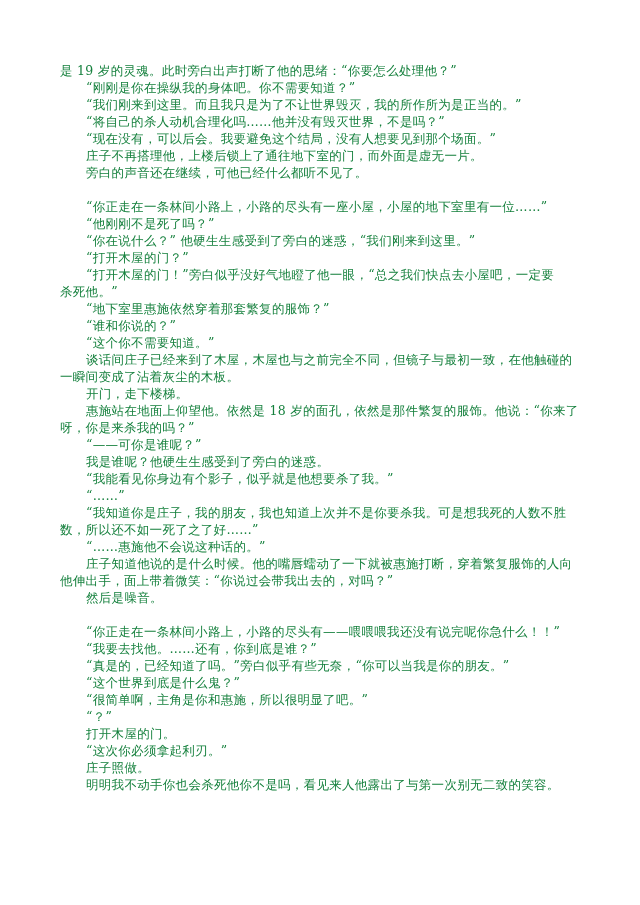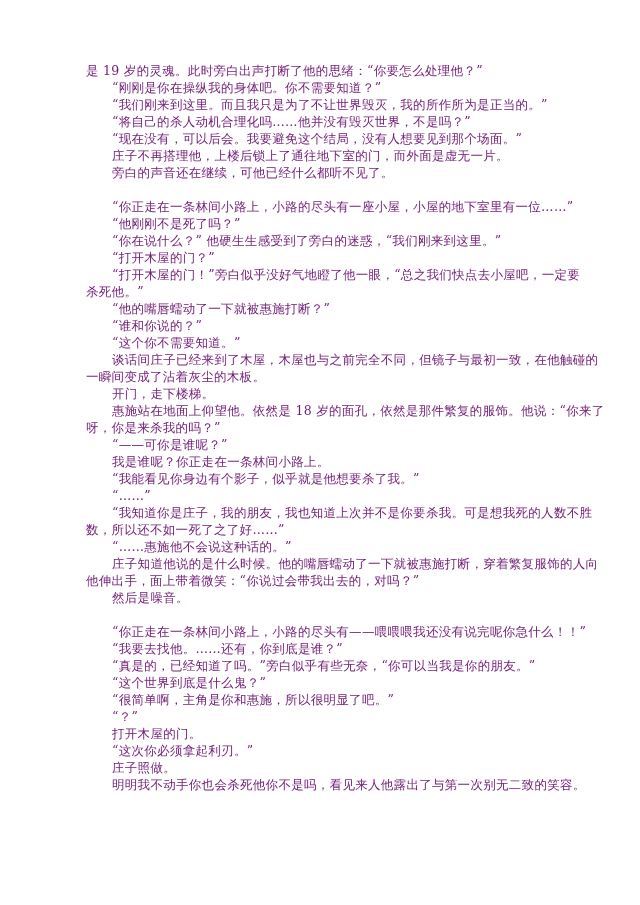--- a/index.html
+++ b/index.html
@@ -6,26 +6,26 @@
     margin: 0;
     padding: 0;
     background: #ffffff;
   }
   .page {
     position: relative;
     width: 640px;
     height: 905px;
     background: #ffffff;
     box-sizing: border-box;
-    padding: 62px 55px 0 86px;
+    padding: 62px 55px 0 60px;
     overflow: hidden;
     font-family: "DejaVu Serif", "Liberation Serif", serif;
     font-size: 12.5px;
     line-height: 17px;
-    color: #701a75;
+    color: #15803d;
   }
   .doc-body {
     width: 470px;
   }
   .line {
     height: 17px;
     white-space: nowrap;
     letter-spacing: 0.3px;
   }
   .line.indent {
@@ -47,30 +47,30 @@
       <div class="line indent">“现在没有，可以后会。我要避免这个结局，没有人想要见到那个场面。”</div>
       <div class="line indent">庄子不再搭理他，上楼后锁上了通往地下室的门，而外面是虚无一片。</div>
       <div class="line indent">旁白的声音还在继续，可他已经什么都听不见了。</div>
       <div class="line blank">&nbsp;</div>
       <div class="line indent">“你正走在一条林间小路上，小路的尽头有一座小屋，小屋的地下室里有一位……”</div>
       <div class="line indent">“他刚刚不是死了吗？”</div>
       <div class="line indent">“你在说什么？” 他硬生生感受到了旁白的迷惑，“我们刚来到这里。”</div>
       <div class="line indent">“打开木屋的门？”</div>
       <div class="line indent">“打开木屋的门！”旁白似乎没好气地瞪了他一眼，“总之我们快点去小屋吧，一定要</div>
       <div class="line">杀死他。”</div>
-      <div class="line indent">“他的嘴唇蠕动了一下就被惠施打断？”</div>
+      <div class="line indent">“地下室里惠施依然穿着那套繁复的服饰？”</div>
       <div class="line indent">“谁和你说的？”</div>
       <div class="line indent">“这个你不需要知道。”</div>
       <div class="line indent">谈话间庄子已经来到了木屋，木屋也与之前完全不同，但镜子与最初一致，在他触碰的</div>
       <div class="line">一瞬间变成了沾着灰尘的木板。</div>
       <div class="line indent">开门，走下楼梯。</div>
       <div class="line indent">惠施站在地面上仰望他。依然是 18 岁的面孔，依然是那件繁复的服饰。他说：“你来了</div>
       <div class="line">呀，你是来杀我的吗？”</div>
       <div class="line indent">“——可你是谁呢？”</div>
-      <div class="line indent">我是谁呢？你正走在一条林间小路上。</div>
+      <div class="line indent">我是谁呢？他硬生生感受到了旁白的迷惑。</div>
       <div class="line indent">“我能看见你身边有个影子，似乎就是他想要杀了我。”</div>
       <div class="line indent">“……”</div>
       <div class="line indent">“我知道你是庄子，我的朋友，我也知道上次并不是你要杀我。可是想我死的人数不胜</div>
       <div class="line">数，所以还不如一死了之了好……”</div>
       <div class="line indent">“……惠施他不会说这种话的。”</div>
       <div class="line indent">庄子知道他说的是什么时候。他的嘴唇蠕动了一下就被惠施打断，穿着繁复服饰的人向</div>
       <div class="line">他伸出手，面上带着微笑：“你说过会带我出去的，对吗？”</div>
       <div class="line indent">然后是噪音。</div>
       <div class="line blank">&nbsp;</div>
       <div class="line indent">“你正走在一条林间小路上，小路的尽头有——喂喂喂我还没有说完呢你急什么！！”</div>

